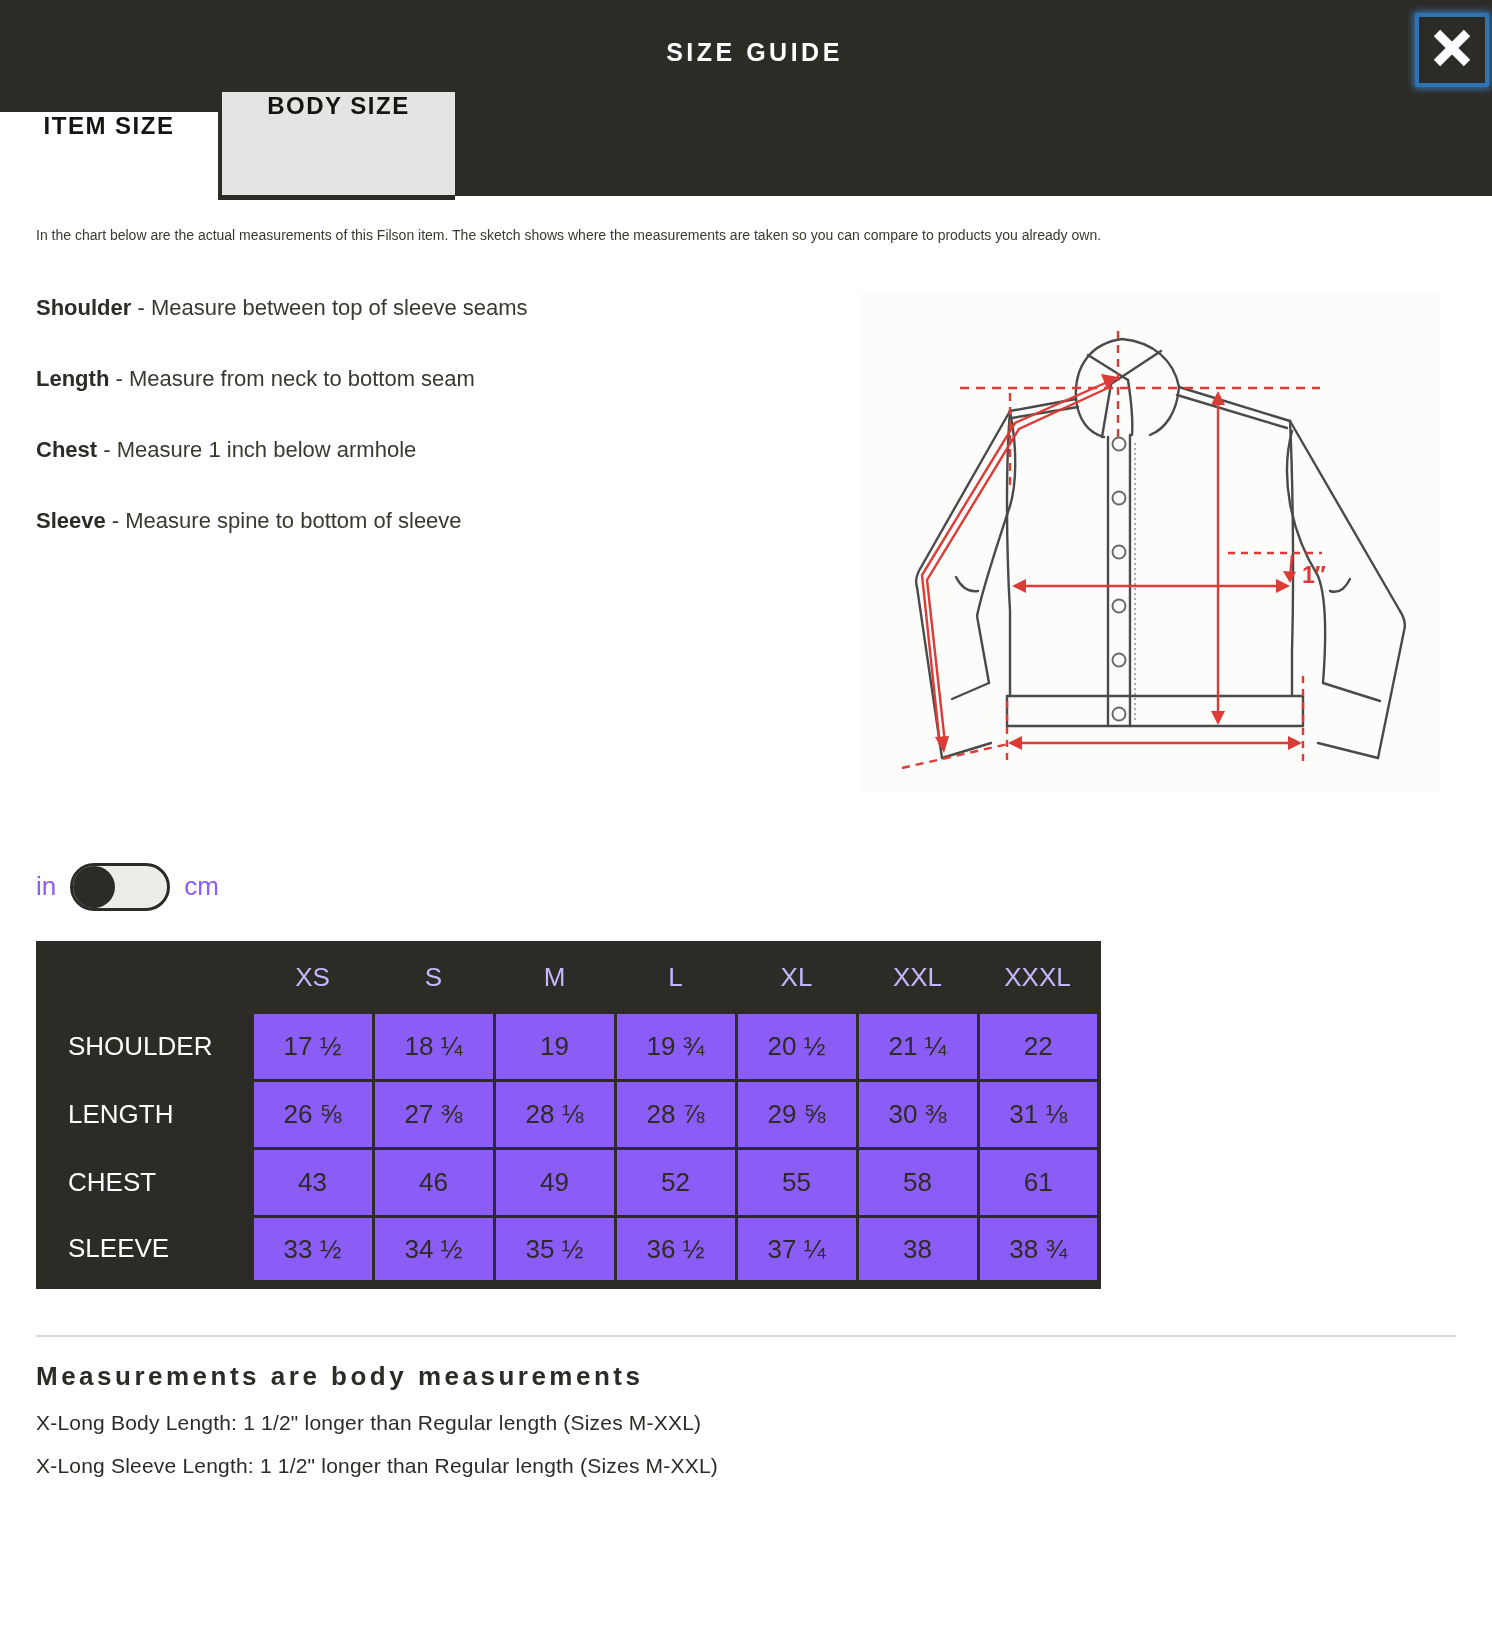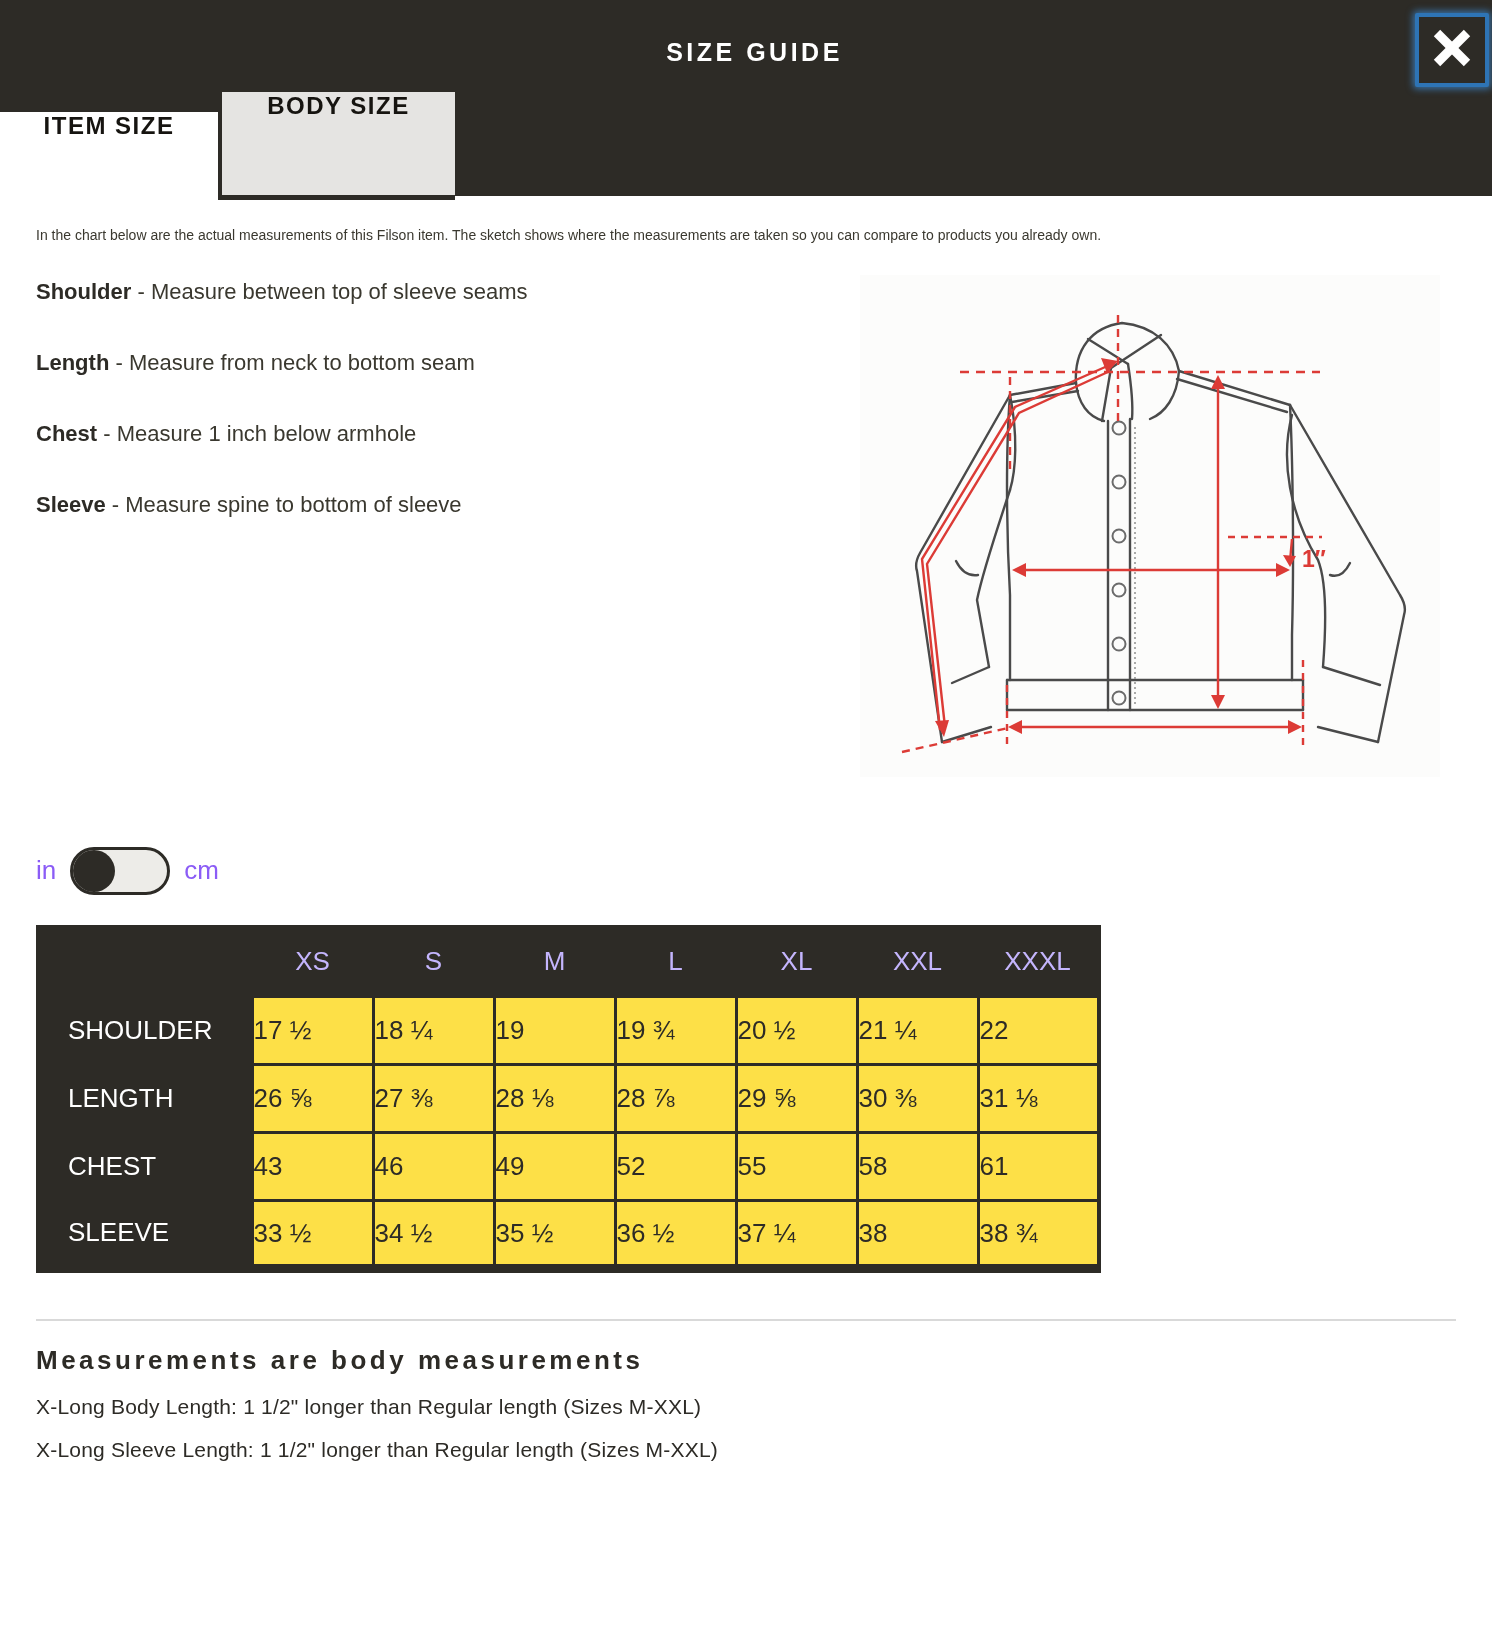--- a/index.html
+++ b/index.html
@@ -38,21 +38,21 @@
     width:237px; height:108px; background:#e5e4e2;
     border-left:4px solid #2d2b26; border-bottom:5px solid #2d2b26;
     margin-bottom:-4px;
   }
   
   .content { padding:0 36px; }
   h1.page-heading { margin-top:46px; font-size:34px; font-weight:bold; color:#2d2b26; }
   .intro {
     margin-top:28px; max-width:1230px; font-size:14px; line-height:1.62; color:#3a382f;
   }
-  .measure-section { position:relative; margin-top:32px; min-height:508px; }
+  .measure-section { position:relative; margin-top:48px; min-height:508px; }
   .definitions { width:660px; }
   .def-row { font-size:22px; margin-bottom:45px; color:#3a382f; }
   .def-term { font-weight:bold; color:#2d2b26; }
   .sketch-box {
     position:absolute; top:-4px; right:16px; width:580px; height:502px;
     background:#fcfcfb;
   }
   
   .unit-row { margin-top:60px; display:flex; align-items:center; gap:14px; }
   .unit-label { font-size:26px; color:#8b5cf6; }
@@ -74,21 +74,21 @@
   .size-table th.corner, .size-table th.size-col {
     background:#2d2b26; color:#c4b5fd; height:70px; border:none; text-align:center;
   }
   .size-table th.corner { width:214px; }
   .size-table th.size-col { width:121px; }
   .size-table td.row-label {
     background:#2d2b26; color:#fff; text-align:left; padding-left:28px;
     border:none; height:68px;
   }
   .size-table td.val {
-    background:#fde047; color:#2d2b26; text-align:left;
+    background:#8b5cf6; color:#2d2b26; text-align:center;
     border:3px solid #2d2b26; height:68px;
   }
   
   .divider { margin-top:46px; border:none; border-top:2px solid #d9d9d9; width:1420px; }
   .footer-heading {
     margin-top:24px; font-size:26px; font-weight:bold; letter-spacing:3.5px; color:#2d2b26;
   }
   .footer-note { margin-top:19px; font-size:21px; color:#2d2b26; letter-spacing:0.2px; }
 </style>
 </head>

